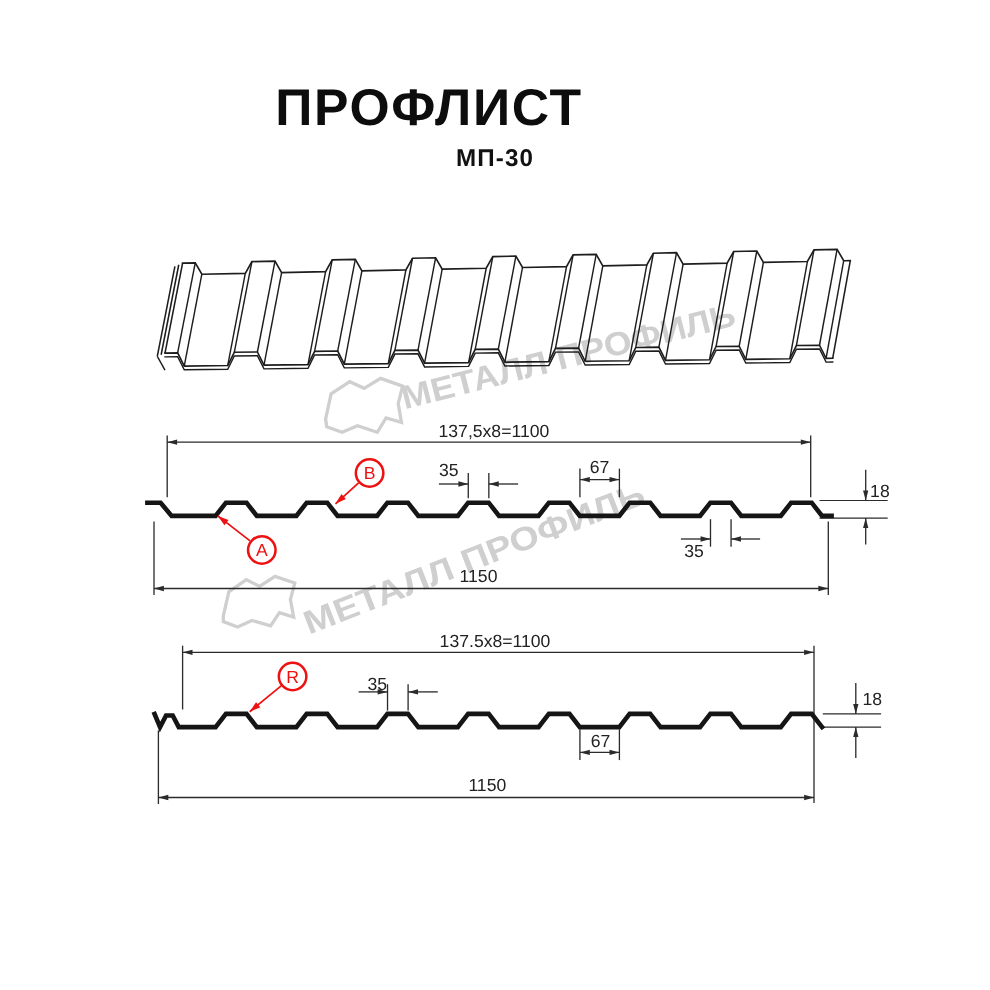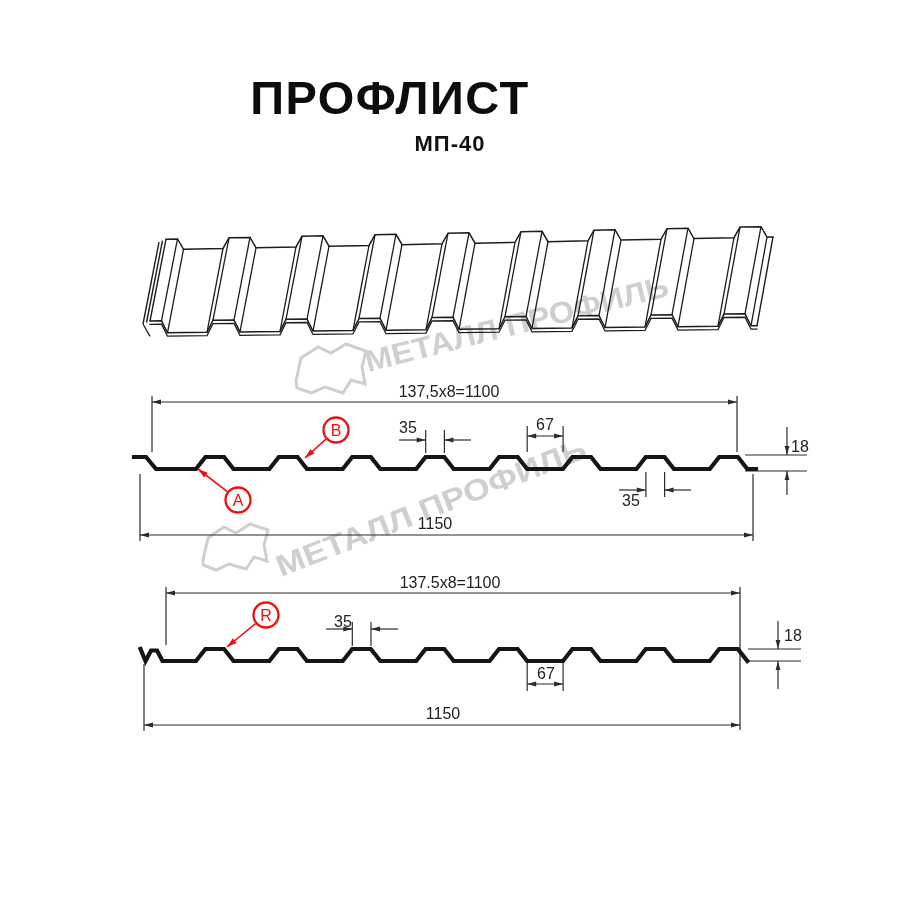--- a/index.html
+++ b/index.html
@@ -14,21 +14,21 @@
   svg{position:absolute;left:0;top:0;}
   .wmtext{font-family:"Liberation Sans",sans-serif;font-weight:bold;font-size:30px;fill:#cfcfcf;}
   text.dim{font-family:"Liberation Sans",sans-serif;font-size:16px;fill:#222;}
   text.mark{font-family:"Liberation Sans",sans-serif;font-size:16px;}
 </style>
 </head>
 <body>
 
 <div class="page">
   <div class="title">ПРОФЛИСТ</div>
-  <div class="subtitle">МП-40</div>
+  <div class="subtitle">МП-30</div>
 
   <svg id="drawing" width="900" height="900" viewBox="0 0 900 900">
 
     <g>
       <path d="M296,381 L301,358 L318,347 L331,353 L346,344 L366,351 L362,367 L365,384 L351,380 L343,393 L325,387 L311,393 L297,388 Z" fill="none" stroke="#cfcfcf" stroke-width="3" stroke-linejoin="miter"></path>
       <text class="wmtext" x="368" y="372" transform="rotate(-14.2 368 372)" textLength="312" lengthAdjust="spacingAndGlyphs">МЕТАЛЛ ПРОФИЛЬ</text>
     </g>
 
     <g>
       <path d="M203,560 L208,538 L224,527 L236,533 L250,524 L268,530 L264,545 L267,561 L254,557 L246,569 L229,564 L216,570 L203,565 Z" fill="none" stroke="#cfcfcf" stroke-width="3" stroke-linejoin="miter"></path>

